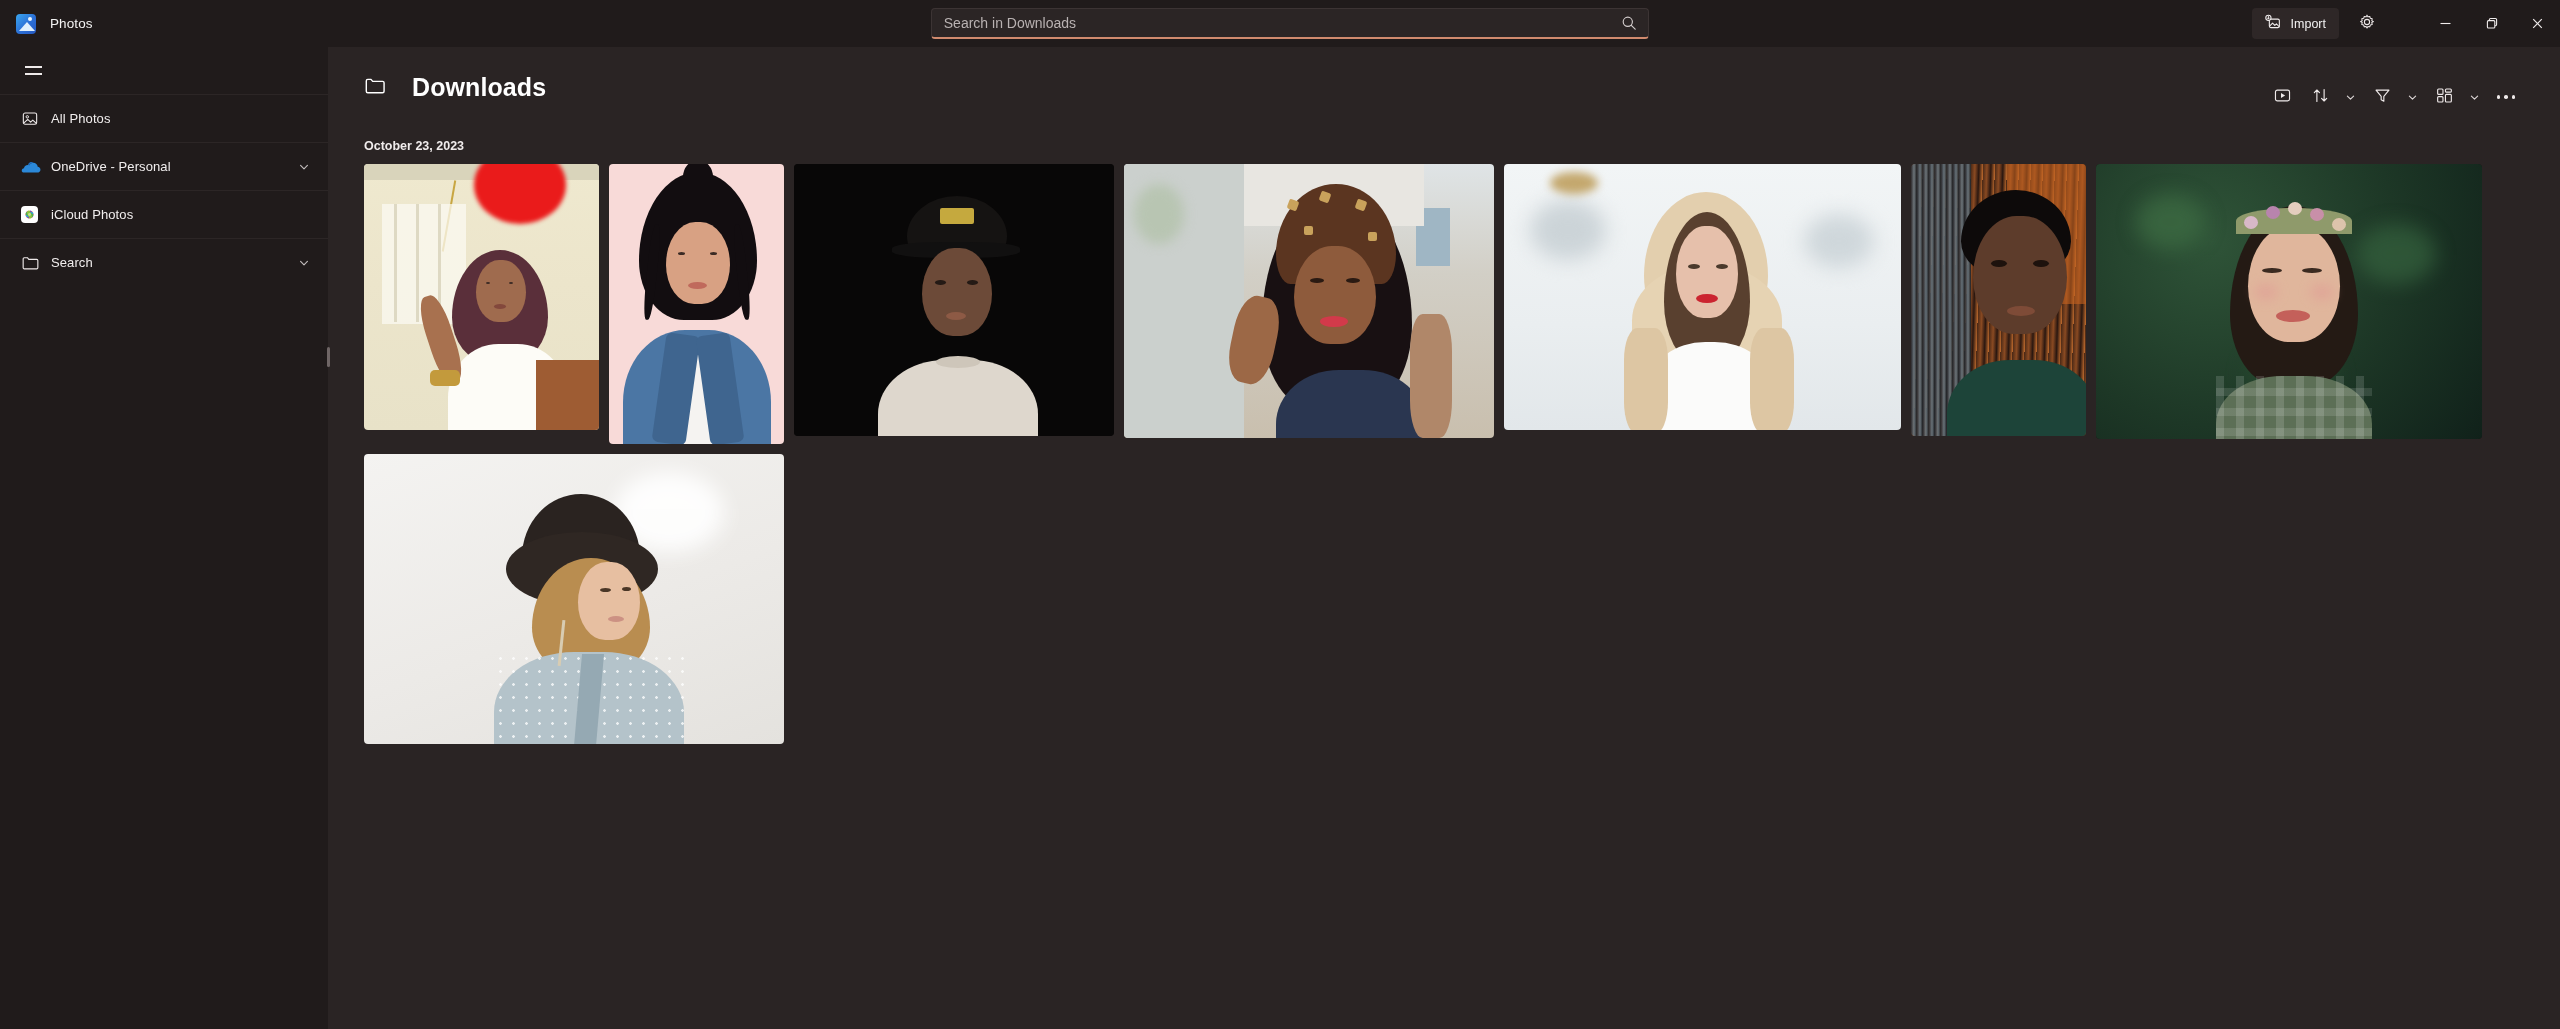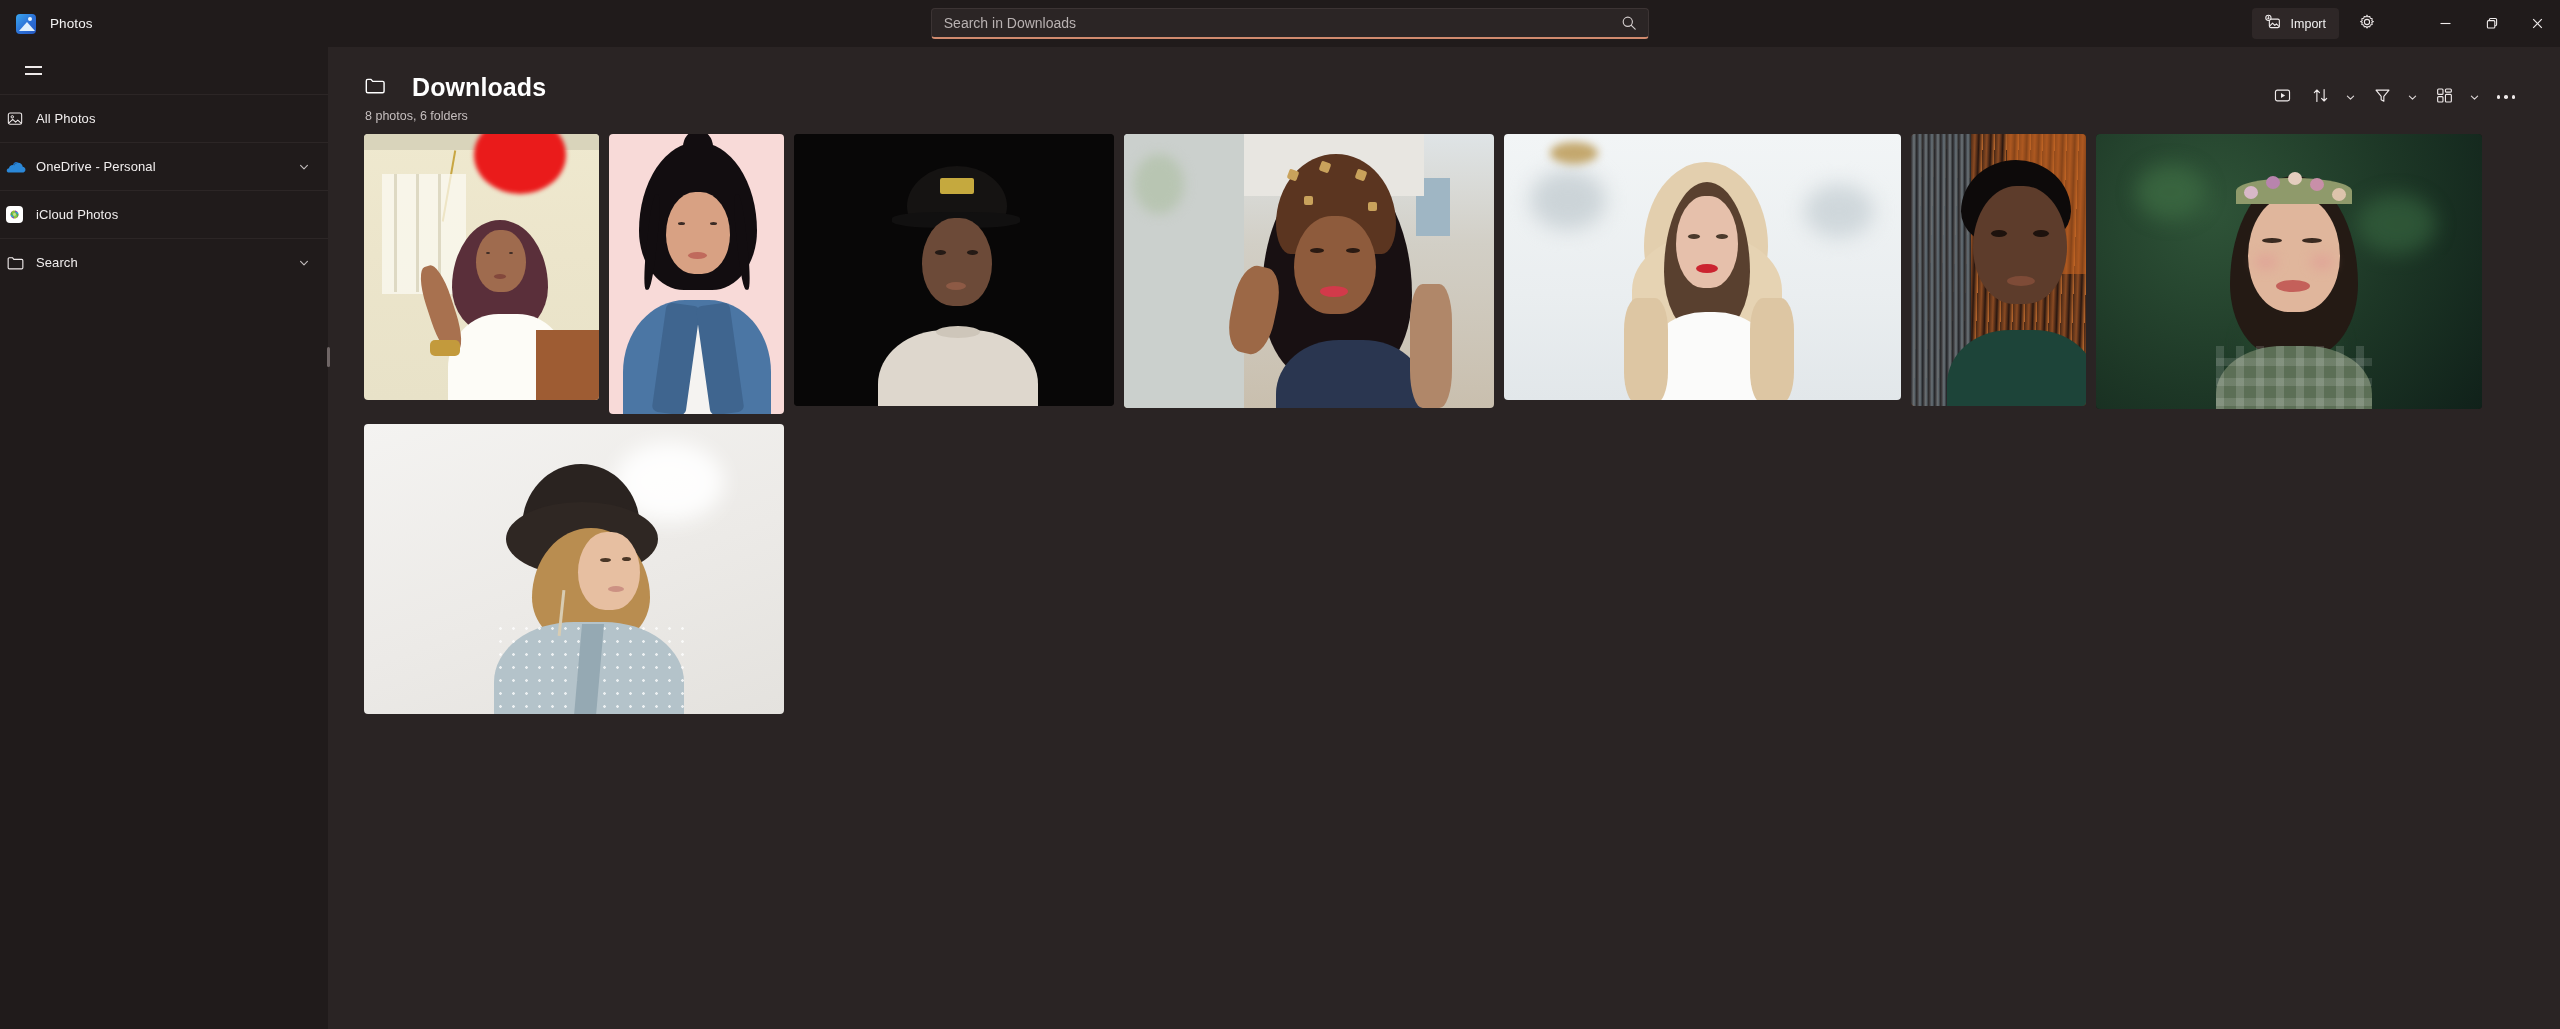--- a/index.html
+++ b/index.html
@@ -63,21 +63,21 @@
   .sidebar {
     width: 328px; flex:0 0 328px;
     background:#201b1b;
     display:flex; flex-direction:column;
     position:relative;
   }
   .hamburger-row { height:47px; display:flex; align-items:center; padding-left:14px; }
   .hamburger { width:38px; height:32px; display:flex; flex-direction:column; align-items:center; justify-content:center; gap:5px; border-radius:4px;}
   .hamburger i { display:block; width:17px; height:1.6px; background:#eeeaea; }
   .nav-item {
-    height: 48px; display:flex; align-items:center; padding: 0 16px 0 6px;
+    height: 48px; display:flex; align-items:center; padding: 0 16px 0 21px;
     border-top: 1px solid #2c2626;
     cursor:default; position:relative;
   }
   .nav-item:first-of-type { border-top: none; }
   .nav-ico { width:30px; flex:0 0 30px; display:flex; align-items:center; justify-content:flex-start; }
   .nav-label { font-size:13px; color:#f1eeee; letter-spacing:.1px; flex:1 1 auto; }
   .chev { width:16px; height:16px; flex:0 0 16px; display:flex; align-items:center; justify-content:center; opacity:.85;}
   .icloud-ico {
     width:17px; height:17px; border-radius:4px; background:#fff;
     display:flex; align-items:center; justify-content:center; overflow:hidden;
@@ -276,21 +276,20 @@
       <div class="content-head">
         <div class="ch-left">
           <div class="crumb">
             <span>
               <svg width="23" height="20" viewBox="0 0 22 18" fill="none">
                 <path d="M2.2 14V4.1c0-.8.6-1.4 1.4-1.4h3.1l1.6 1.9h9.5c.8 0 1.4.6 1.4 1.4V14c0 .8-.6 1.4-1.4 1.4H3.6c-.8 0-1.4-.6-1.4-1.4z" stroke="#ffffff" stroke-width="1.35" stroke-linejoin="round"></path>
               </svg>
             </span>
             <span class="crumb-title">Downloads</span>
           </div>
-          <div class="crumb-sub">8 photos, 6 folders</div>
         </div>
 
         <div class="ch-tools">
           <div class="tool">
             <span>
               <svg width="19" height="19" viewBox="0 0 20 20" fill="none">
                 <rect x="2.6" y="4.4" width="14.8" height="11.2" rx="2" stroke="#efeaea" stroke-width="1.2"></rect>
                 <path d="M8.4 7.4l4.4 2.6-4.4 2.6z" fill="#efeaea"></path>
               </svg>
             </span>
@@ -348,20 +347,21 @@
           <div class="tool">
             <span class="dots">
                 <i></i>
                 <i></i>
                 <i></i>
               </span>
           </div>
         </div>
       </div>
 
+      <div class="date-label">October 23, 2023</div>
 
       <div class="grid-wrap">
 
         <div class="grid-row">
 
           <div class="thumb" style="width:235px;height:266px;">
             <div class="ph-img">
               <div class="p-bg" style="background:linear-gradient(180deg,#efe9cf 0%,#ece5cb 45%,#e8e2c8 100%)"></div>
               <div class="strip" style="left:0;top:0;width:100%;height:16px;background:#d9d4bb"></div>
               <div class="blob" style="left:110px;top:-18px;width:92px;height:78px;background:#ea1b1b;filter:blur(2px);border-radius:50%"></div>

